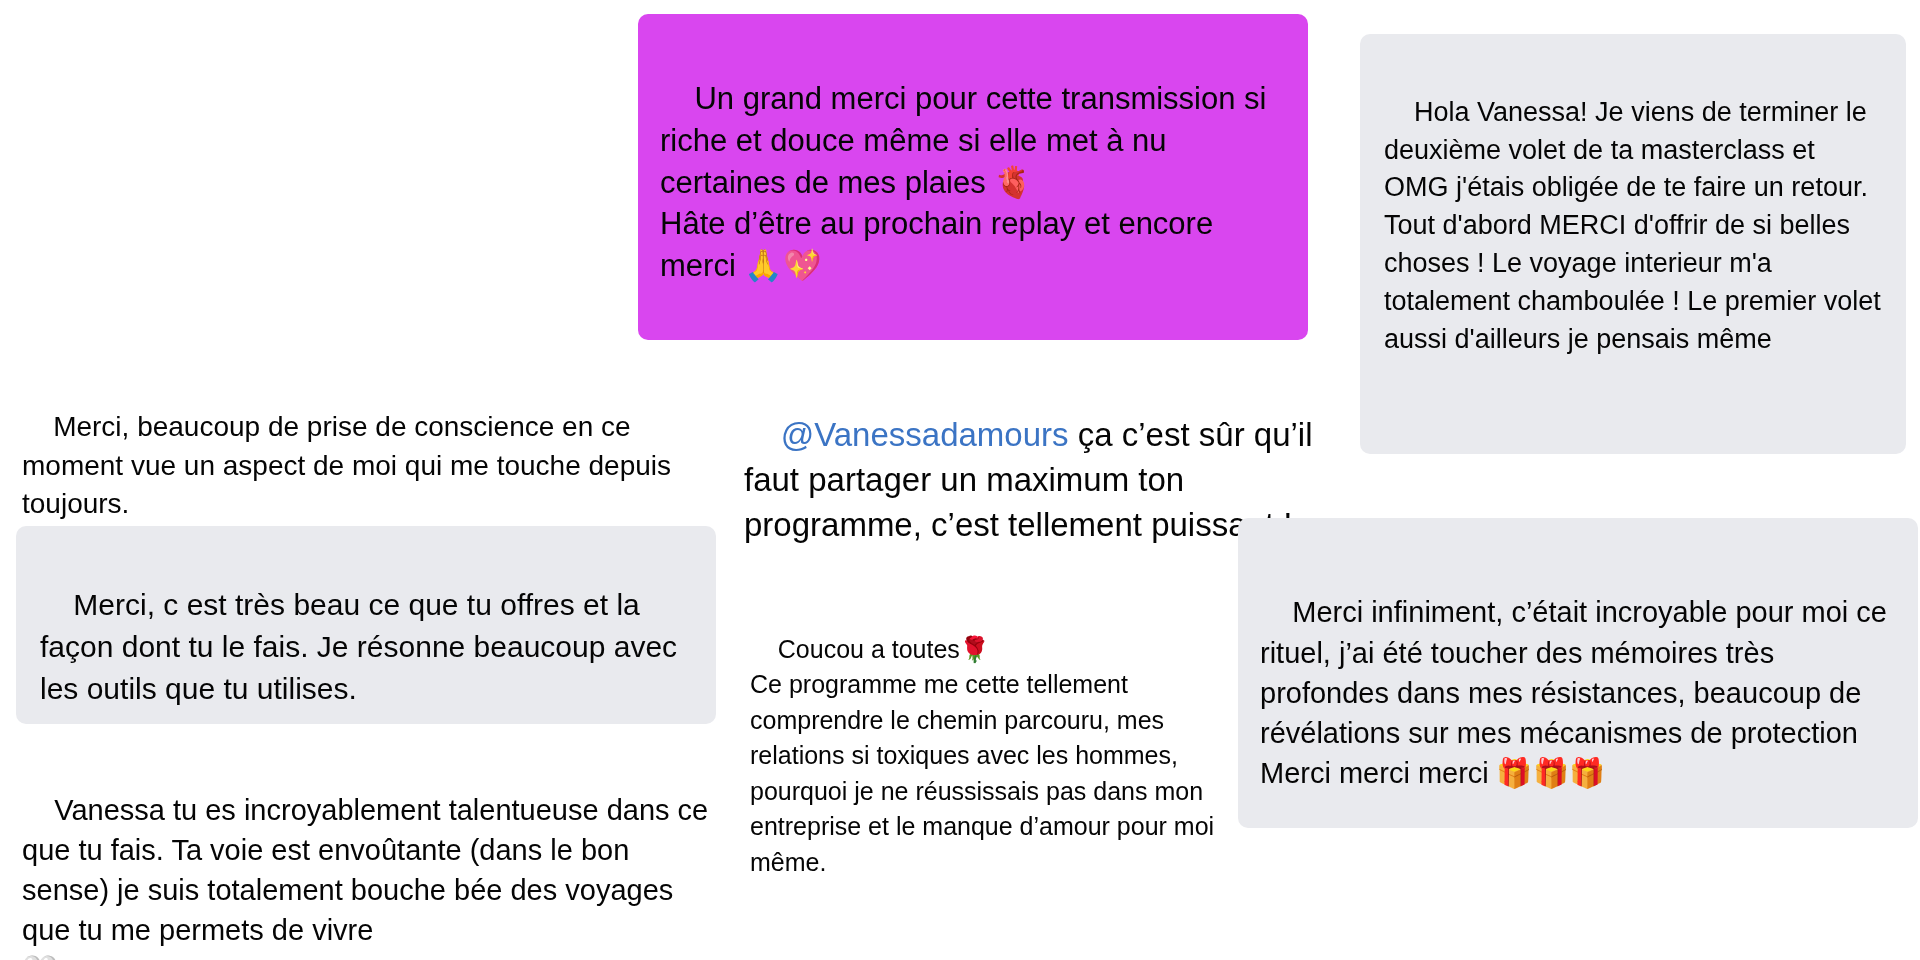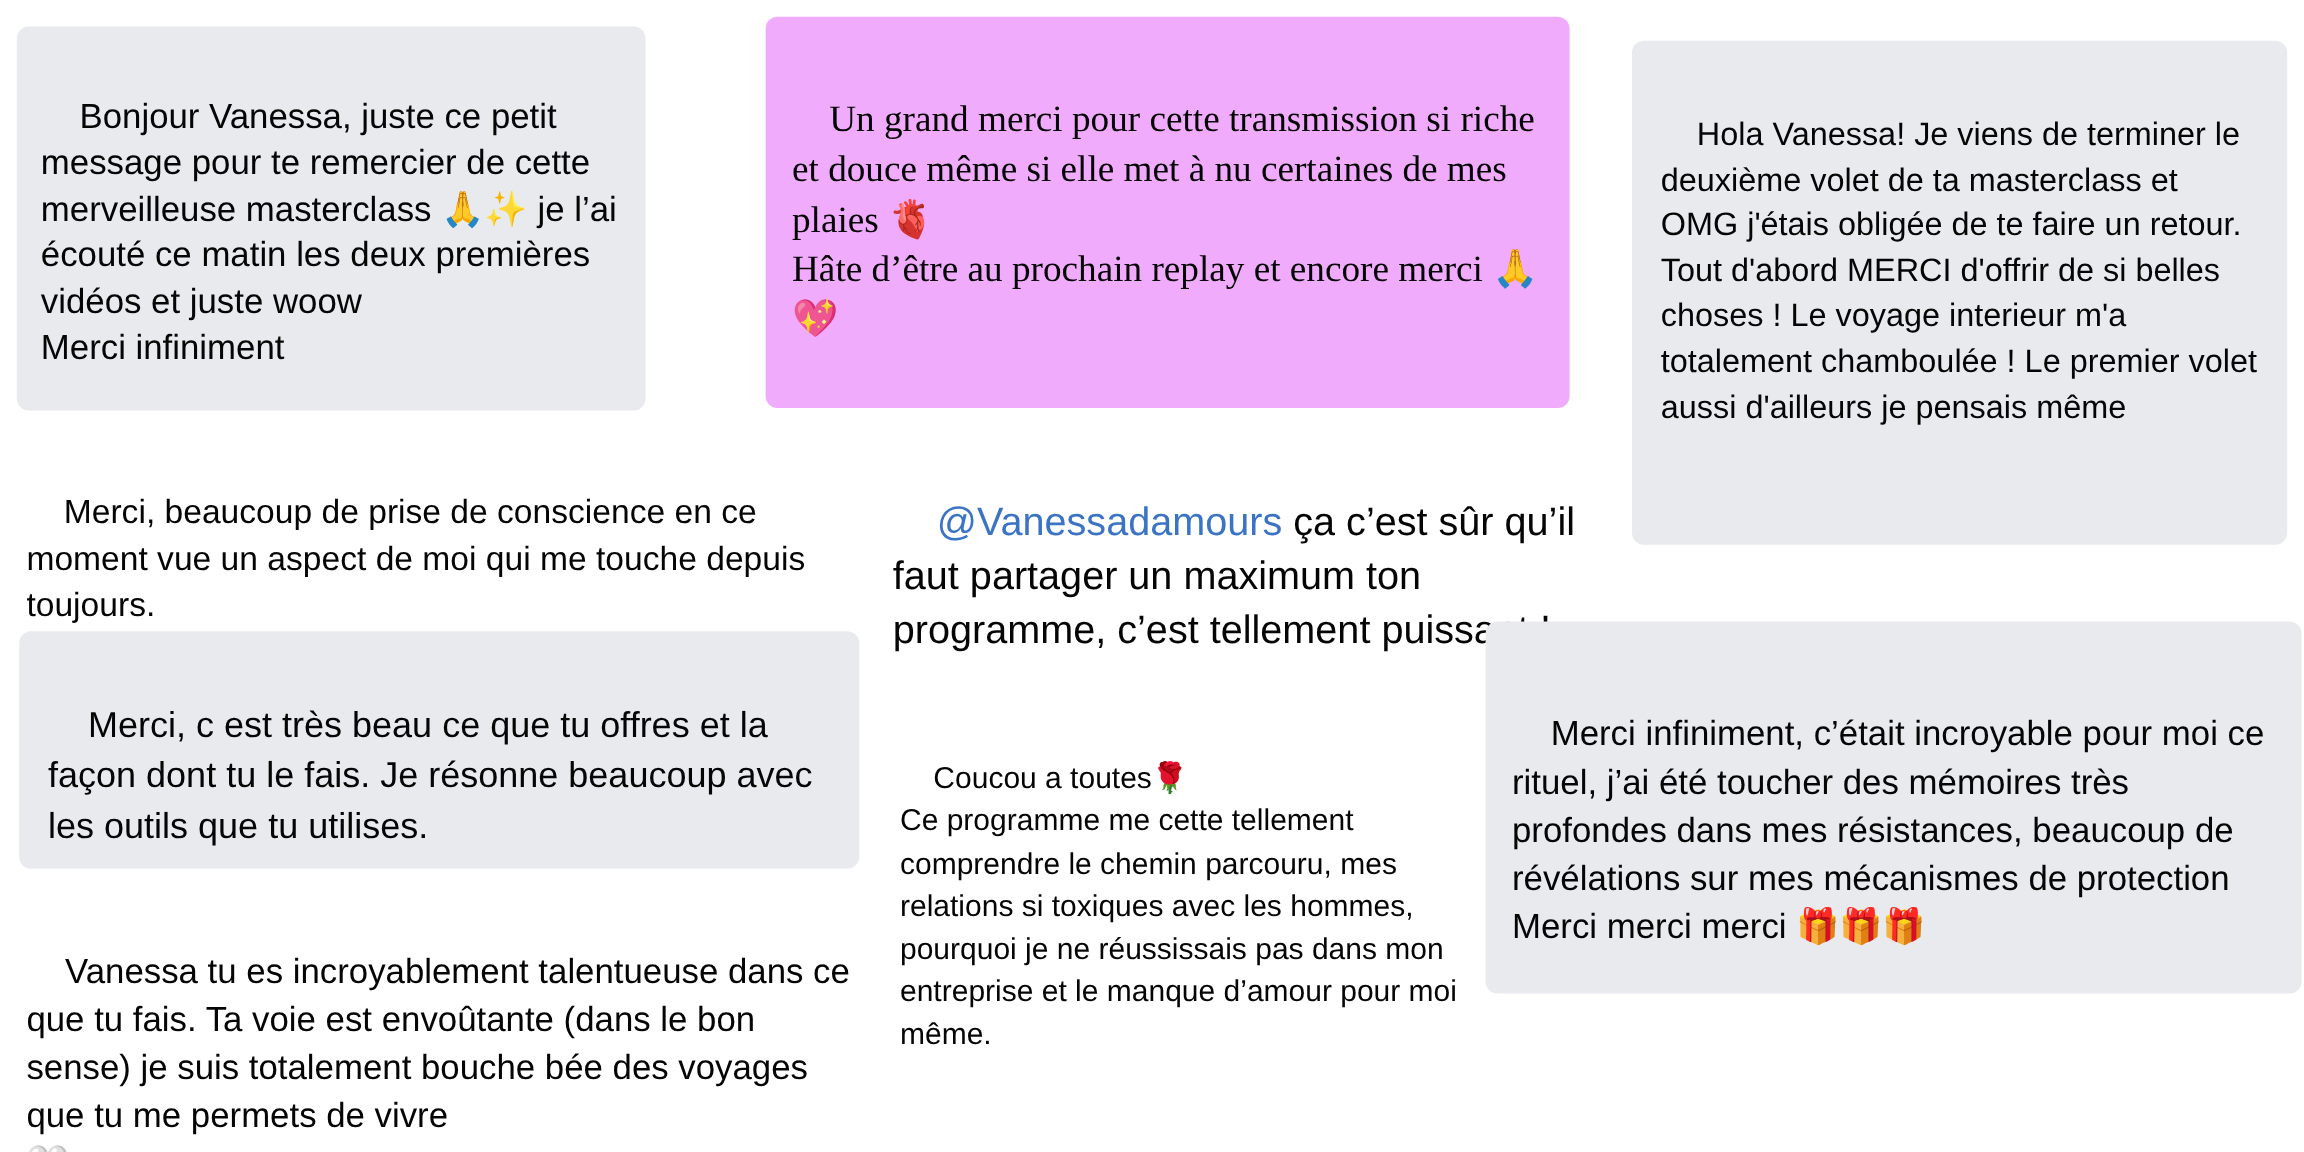--- a/index.html
+++ b/index.html
@@ -85,26 +85,22 @@
     left: 22px; top: 750px; width: 700px; height: 220px;
     padding: 0;
     font-size: 29px; line-height: 1.38;
   }
 </style>
 </head>
 <body style="background: rgb(255, 255, 255);">
 
 <div class="canvas">
 
-  <div id="t1" class="testimonial bubble clip-fade" style="background: rgb(233, 234, 238);">
-    <span>Bonjour Vanessa, juste ce petit message pour te remercier de cette merveilleuse masterclass 🙏✨ je l’ai écouté ce matin les deux premières vidéos et juste woow
-Merci infiniment</span>
-  </div>
 
-  <div id="t2" class="testimonial bubble clip-fade" style="background: #f0abfc; font-family: Liberation Serif, serif;">
+  <div id="t2" class="testimonial bubble clip-fade" style="background: #d946ef;">
     <span>Un grand merci pour cette transmission si riche et douce même si elle met à nu certaines de mes plaies 🫀
 Hâte d’être au prochain replay et encore merci 🙏💖</span>
   </div>
 
   <div id="t3" class="testimonial bubble clip-fade" style="background: rgb(233, 234, 238);">
     <span>Hola Vanessa! Je viens de terminer le deuxième volet de ta masterclass et OMG j'étais obligée de te faire un retour. Tout d'abord MERCI d'offrir de si belles choses ! Le voyage interieur m'a totalement chamboulée ! Le premier volet aussi d'ailleurs je pensais même</span>
   </div>
 
   <div id="t4" class="testimonial plain">
     <span>Merci, beaucoup de prise de conscience en ce moment vue un aspect de moi qui me touche depuis toujours.</span>

